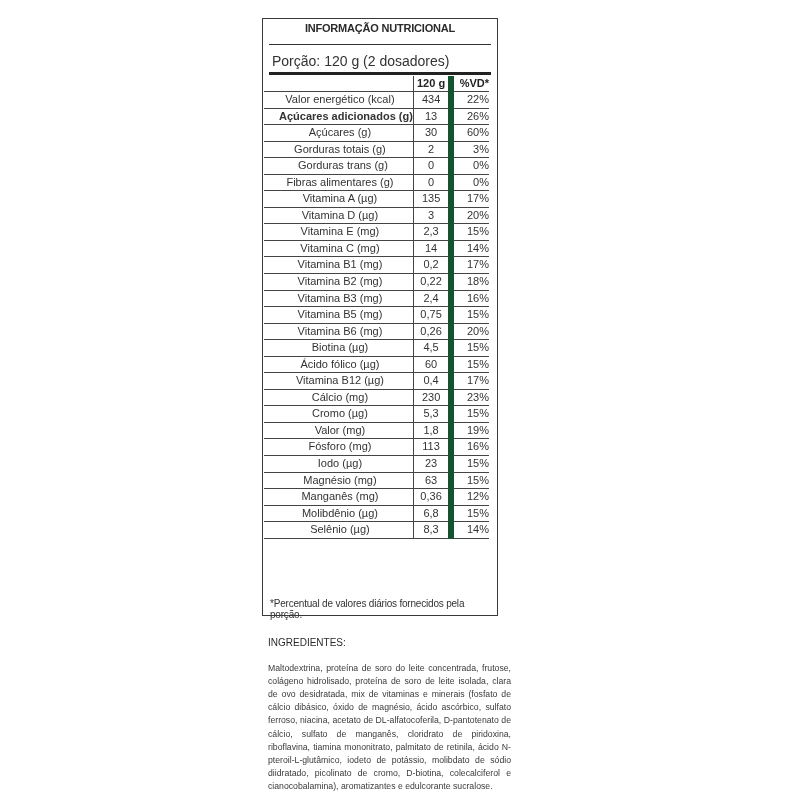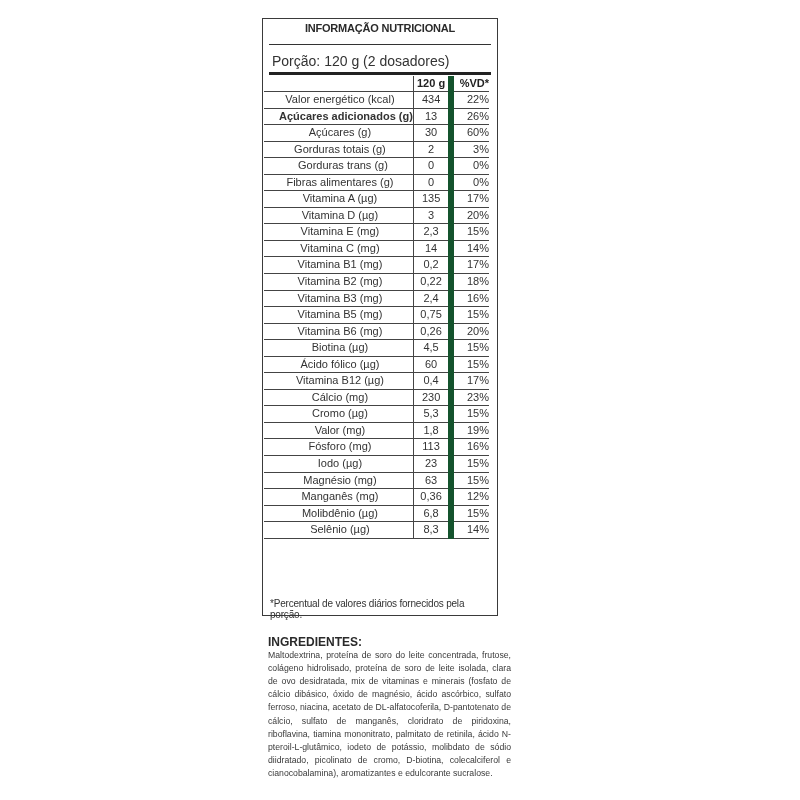--- a/index.html
+++ b/index.html
@@ -12,21 +12,21 @@
   table.nut { position:absolute; left:1px; top:57px; width:225px; border-collapse:collapse; font-size:11px; }
   table.nut td, table.nut th { padding:0; height:15.55px; line-height:15.55px; border-bottom:1px solid #444; white-space:nowrap; color:#333; }
   table.nut th { font-weight:bold; height:15px; line-height:15px; color:#222; }
   table.nut td.name { padding-left:3px;text-align:center; }
   table.nut td.name.ind1 { padding-left:9px; }
   table.nut td.name.ind2 { padding-left:15px;font-weight:bold; }
   table.nut td.val, table.nut th.val { width:44px; text-align:center; border-left:1px solid #444; }
   table.nut td.pct, table.nut th.pct { width:43px; text-align:right; border-left:6px solid #14532d; }
   .footnote { position:absolute; left:7px; top:579px; font-size:10px; color:#333; letter-spacing:-0.2px; }
   .ingredients { position:absolute; left:268px; top:636px; width:243px; font-size:8.7px; line-height:13.1px; color:#3a3a3a; text-align:justify; }
-  .ingredients .heading { font-weight:bold; font-size:12px; color:#2a2a2a; display:block; margin-bottom:0; }
+  .ingredients .heading { font-weight:normal; font-size:10px; color:#2a2a2a; display:block; margin-bottom:13px; }
 </style>
 </head>
 <body>
 
 <div class="label-box">
   <div class="title">INFORMAÇÃO NUTRICIONAL</div>
   <div class="rule-thin" style="top:25px;"></div>
   <div class="portion">Porção: 120 g (2 dosadores)</div>
   <div class="rule-thick" style="top:53px;"></div>
 

